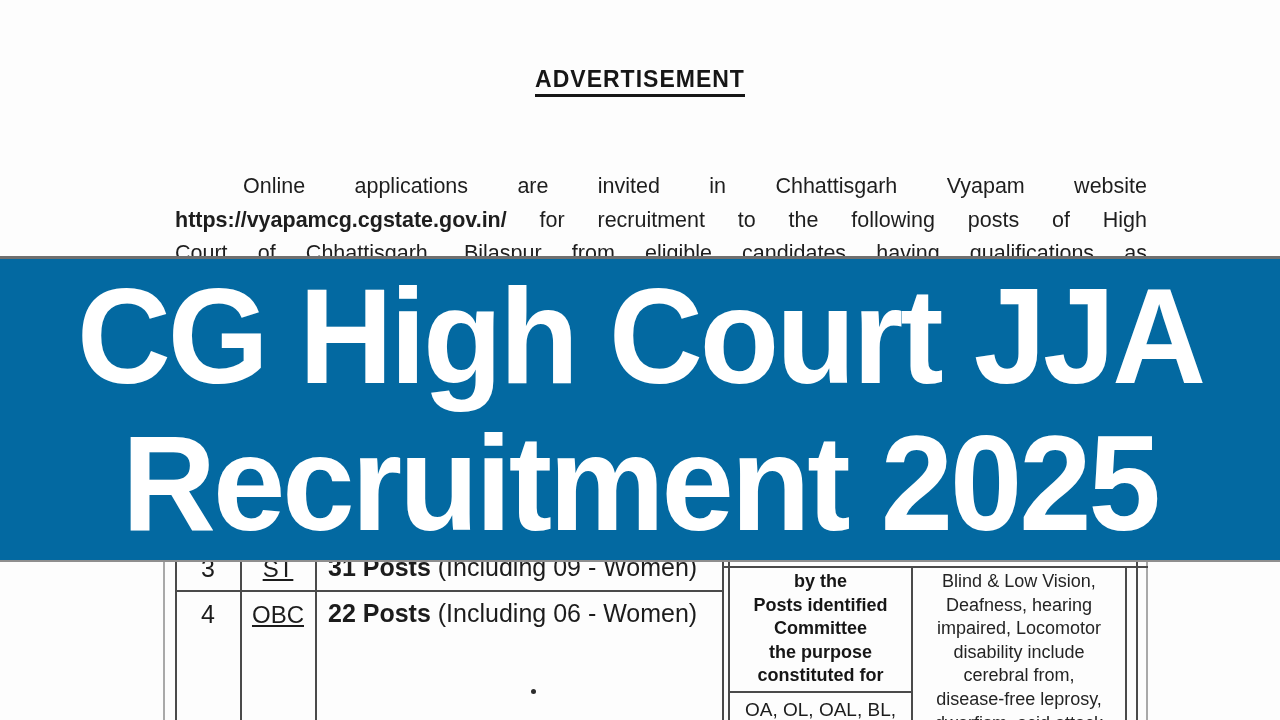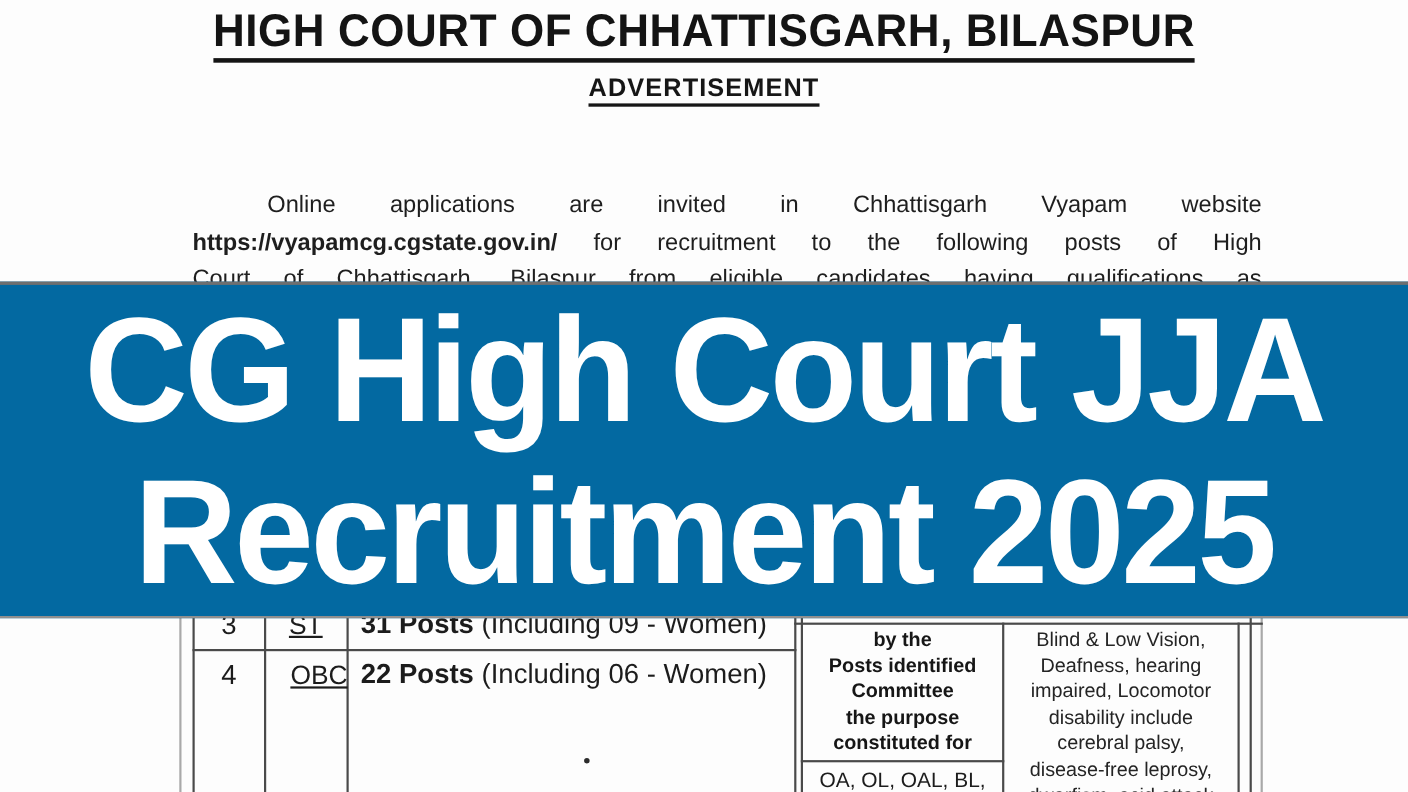--- a/index.html
+++ b/index.html
@@ -64,23 +64,20 @@
   }
   .dot{
     position:absolute;width:5px;height:5px;border-radius:50%;background:#2c2c2c;
   }
 </style>
 </head>
 <body>
 
 <div class="stage">
 
-  <div class="doc-title">
-    <span class="t">HIGH COURT OF CHHATTISGARH, BILASPUR</span>
-  </div>
 
   <div class="doc-sub">
     <span class="t">ADVERTISEMENT</span>
   </div>
 
 
   <div class="para">
     <div class="pline indent">Online applications are invited in Chhattisgarh Vyapam website</div>
     <div class="pline"><span class="bold">https://vyapamcg.cgstate.gov.in/</span><span> for recruitment to the following posts of High</span></div>
     <div class="pline">Court of Chhattisgarh, Bilaspur from eligible candidates having qualifications as</div>
@@ -104,38 +101,38 @@
 
   <div class="hline" style="left:722px;top:566px;width:426px;height:2px;"></div>
   <div class="hline" style="left:175px;top:590px;width:549px;height:2px;"></div>
   <div class="hline" style="left:728px;top:691px;width:185px;height:2px;"></div>
 
   <div class="tbl-text sl" style="left:177px;top:554px;width:62px;text-align:center;">3</div>
   <div class="tbl-text cat" style="left:242px;top:555px;width:72px;text-align:center;">ST</div>
   <div class="tbl-text row-posts" style="left:328px;top:553px;width:392px;"><span class="bold">31 Posts</span><span> (Including 09 - Women)</span></div>
 
   <div class="tbl-text sl" style="left:177px;top:600px;width:62px;text-align:center;">4</div>
-  <div class="tbl-text cat" style="left:242px;top:601px;width:72px;text-align:center;margin-left:12px;">OBC</div>
+  <div class="tbl-text cat" style="left:242px;top:601px;width:72px;text-align:center;">OBC</div>
   <div class="tbl-text row-posts" style="left:328px;top:599px;width:392px;"><span class="bold">22 Posts</span><span> (Including 06 - Women)</span></div>
 
   <div class="dot" style="left:531px;top:689px;"></div>
 
   <div class="tbl-text committee" style="left:730px;top:570px;width:181px;">
     <div>by the</div>
     <div>Posts identified</div>
     <div>Committee</div>
     <div>the purpose</div>
     <div>constituted for</div>
   </div>
 
   <div class="tbl-text committee-val" style="left:730px;top:699px;width:181px;">OA, OL, OAL, BL,</div>
 
   <div class="tbl-text disability" style="left:913px;top:570px;width:212px;">
     <div>Blind &amp; Low Vision,</div>
     <div>Deafness, hearing</div>
     <div>impaired, Locomotor</div>
     <div>disability include</div>
-    <div>cerebral palsy,</div>
+    <div>cerebral from,</div>
     <div>disease-free leprosy,</div>
     <div>dwarfism, acid attack</div>
   </div>
 
 </div>
 
 </body></html>

